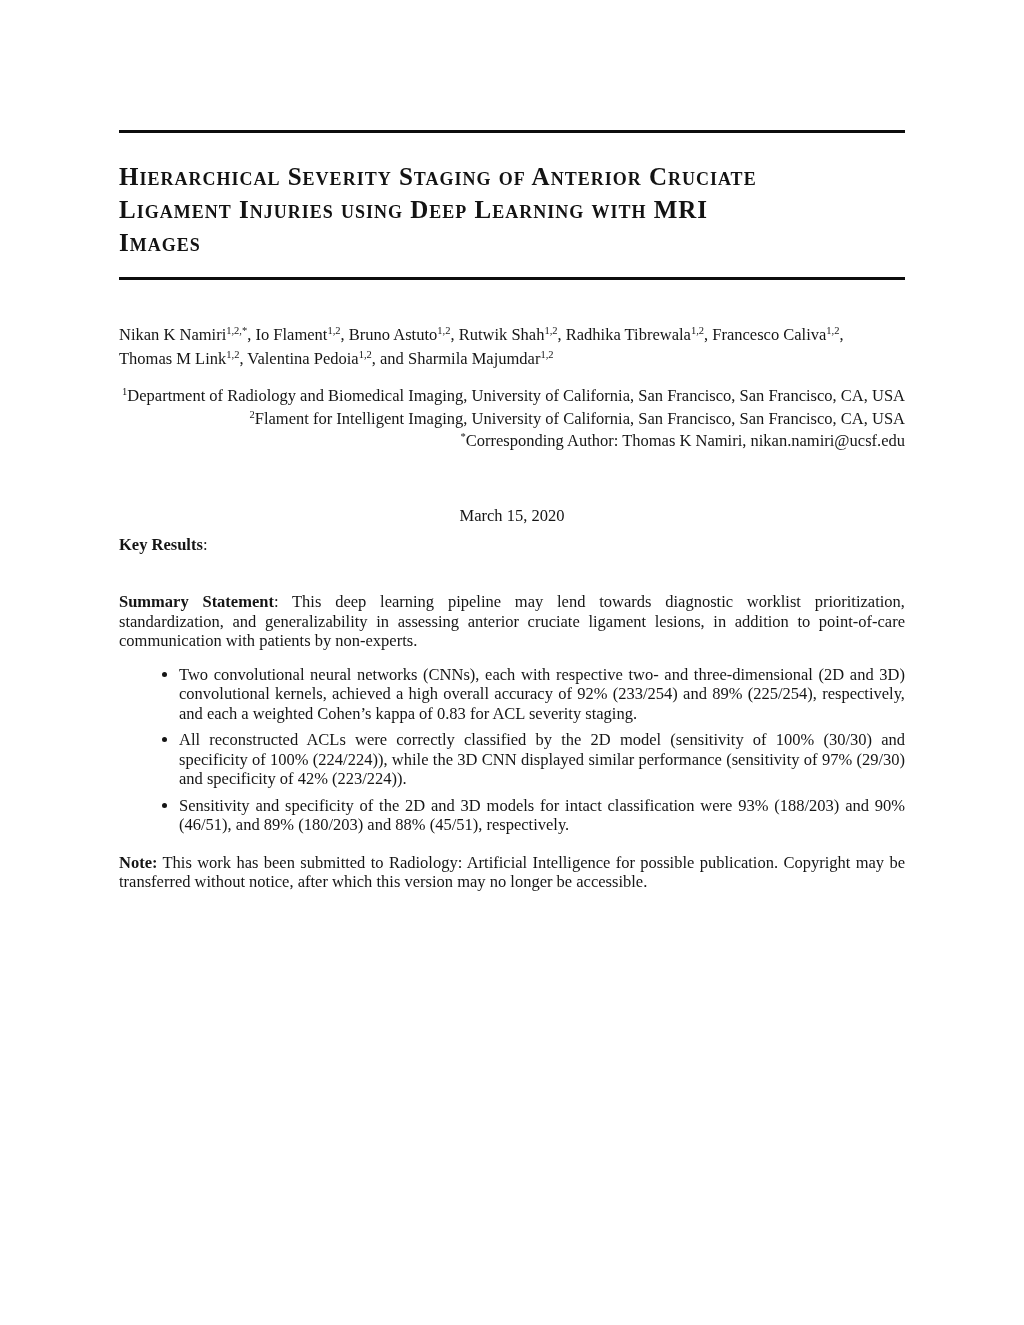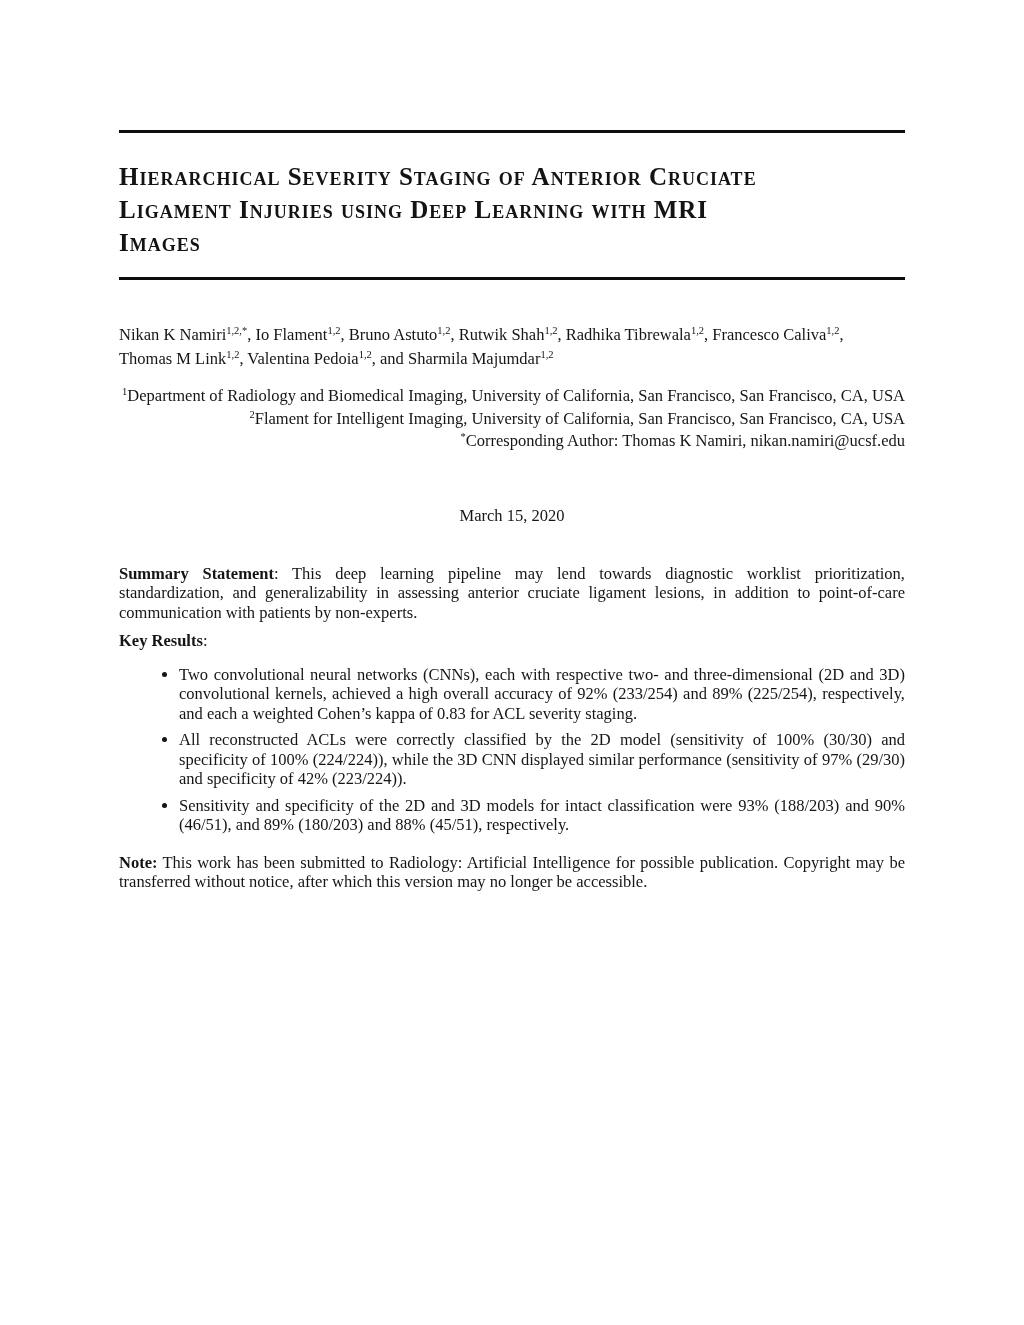--- a/index.html
+++ b/index.html
@@ -96,23 +96,23 @@
   </div>
 
   <div class="affiliations">
     <div><sup class="sup">1</sup><span>Department of Radiology and Biomedical Imaging, University of California, San Francisco, San Francisco, CA, USA</span></div>
     <div><sup class="sup">2</sup><span>Flament for Intelligent Imaging, University of California, San Francisco, San Francisco, CA, USA</span></div>
     <div><sup class="sup">*</sup><span>Corresponding Author: Thomas K Namiri, nikan.namiri@ucsf.edu</span></div>
   </div>
 
   <div class="date">March 15, 2020</div>
 
+  <p class="para key-results-heading"><b>Key Results</b><span>:</span></p>
+
   <p class="para summary"><b>Summary Statement</b><span>: This deep learning pipeline may lend towards diagnostic worklist prioritization, standardization, and generalizability in assessing anterior cruciate ligament lesions, in addition to point-of-care communication with patients by non-experts.</span></p>
-
-  <p class="para key-results-heading"><b>Key Results</b><span>:</span></p>
 
   <ul class="bullets">
     <li>Two convolutional neural networks (CNNs), each with respective two- and three-dimensional (2D and 3D) convolutional kernels, achieved a high overall accuracy of 92% (233/254) and 89% (225/254), respectively, and each a weighted Cohen’s kappa of 0.83 for ACL severity staging.</li>
     <li>All reconstructed ACLs were correctly classified by the 2D model (sensitivity of 100% (30/30) and specificity of 100% (224/224)), while the 3D CNN displayed similar performance (sensitivity of 97% (29/30) and specificity of 42% (223/224)).</li>
     <li>Sensitivity and specificity of the 2D and 3D models for intact classification were 93% (188/203) and 90% (46/51), and 89% (180/203) and 88% (45/51), respectively.</li>
   </ul>
 
   <p class="para note"><b>Note:</b><span> This work has been submitted to Radiology: Artificial Intelligence for possible publication. Copyright may be transferred without notice, after which this version may no longer be accessible.</span></p>
 
 </div>

